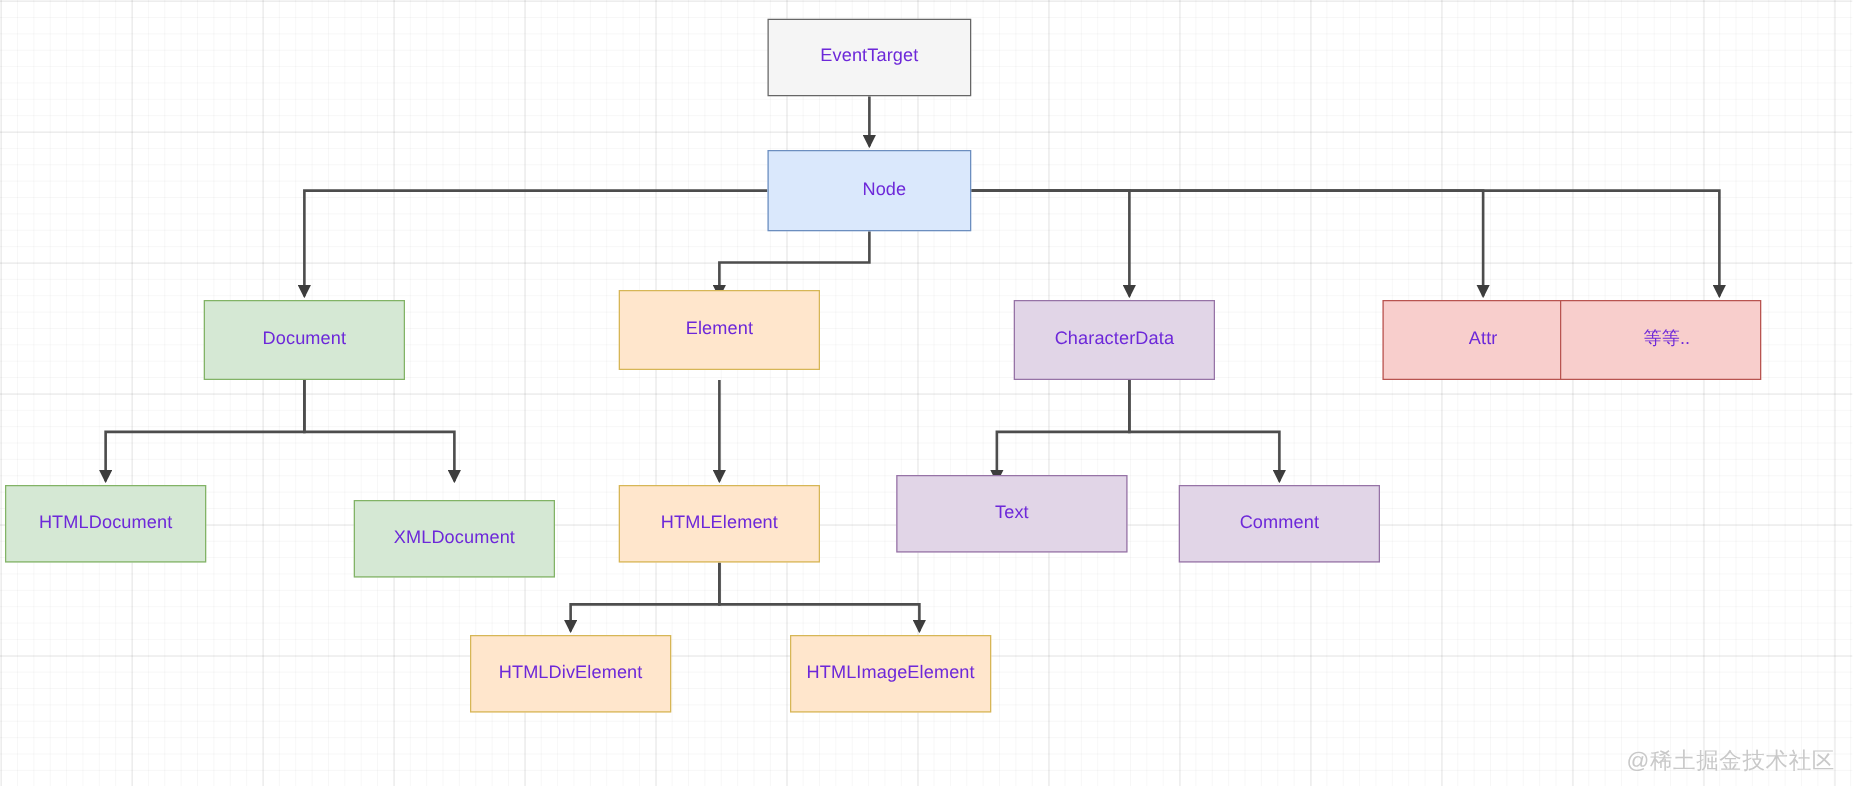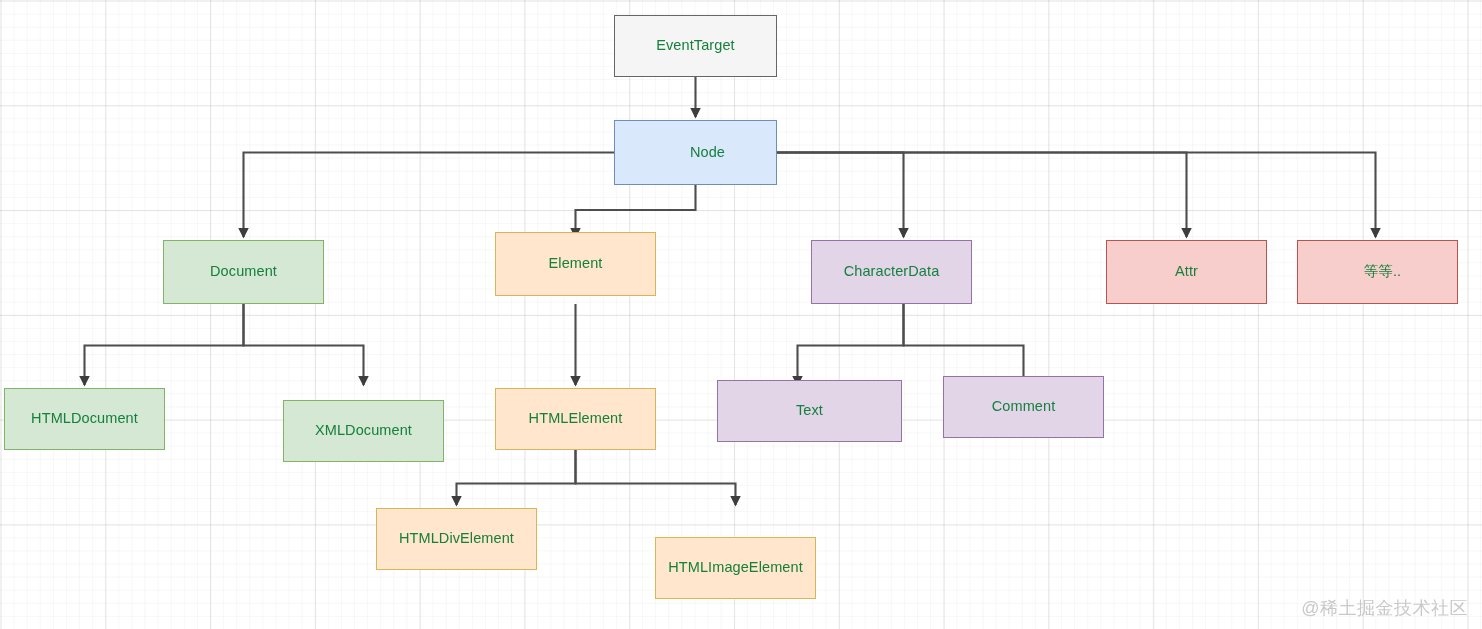--- a/index.html
+++ b/index.html
@@ -35,21 +35,21 @@
     pointer-events: none;
   }
   .node {
     position: absolute;
     box-sizing: border-box;
     display: flex;
     align-items: center;
     justify-content: center;
     font-size: 14.5px;
     line-height: 1.2;
-    color: #15803d;
+    color: #6d28d9;
     border-style: solid;
     border-width: 1.6px;
     text-align: center;
     white-space: nowrap;
     letter-spacing: 0.1px;
   }
   .n-gray   { background: #f5f5f5; border-color: #666666; }
   .n-blue   { background: #dae8fc; border-color: #6c8ebf; padding-left: 24px; }
   .n-green  { background: #d5e8d4; border-color: #82b366; }
   .n-orange { background: #ffe6cc; border-color: #d6b656; }
@@ -124,47 +124,47 @@
   </div>
 
   <div class="node n-purple" style="left:811px; top:240px; width:161px; height:64px;">
     <span>CharacterData</span>
   </div>
 
   <div class="node n-pink" style="left:1106px; top:240px; width:161px; height:64px;">
     <span>Attr</span>
   </div>
 
-  <div class="node n-pink" style="left:1297px; top:240px; width:161px; height:64px;padding-left:10px;">
+  <div class="node n-pink" style="left:1248px; top:240px; width:161px; height:64px;padding-left:10px;">
     <span>等等..</span>
   </div>
 
   <div class="node n-green" style="left:4px; top:388px; width:161px; height:62px;">
     <span>HTMLDocument</span>
   </div>
 
   <div class="node n-green" style="left:283px; top:400px; width:161px; height:62px;">
     <span>XMLDocument</span>
   </div>
 
   <div class="node n-orange" style="left:495px; top:388px; width:161px; height:62px;text-align:center;">
     <span>HTMLElement</span>
   </div>
 
   <div class="node n-purple" style="left:717px; top:380px; width:185px; height:62px;">
     <span>Text</span>
   </div>
 
-  <div class="node n-purple" style="left:943px; top:376px; width:161px; height:62px;">
+  <div class="node n-purple" style="left:943px; top:388px; width:161px; height:62px;">
     <span>Comment</span>
   </div>
 
   <div class="node n-orange" style="left:376px; top:508px; width:161px; height:62px;">
     <span>HTMLDivElement</span>
   </div>
 
-  <div class="node n-orange" style="left:655px; top:508px; width:161px; height:62px;margin-top:29px;">
+  <div class="node n-orange" style="left:632px; top:508px; width:161px; height:62px;">
     <span>HTMLImageElement</span>
   </div>
 
   <div id="watermark">@稀土掘金技术社区</div>
 
 </div>
 
 </body></html>

